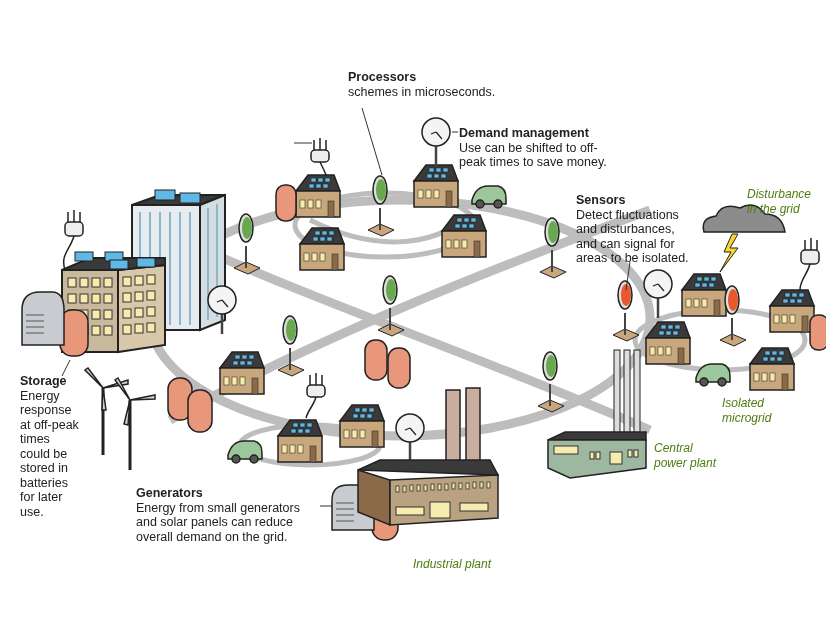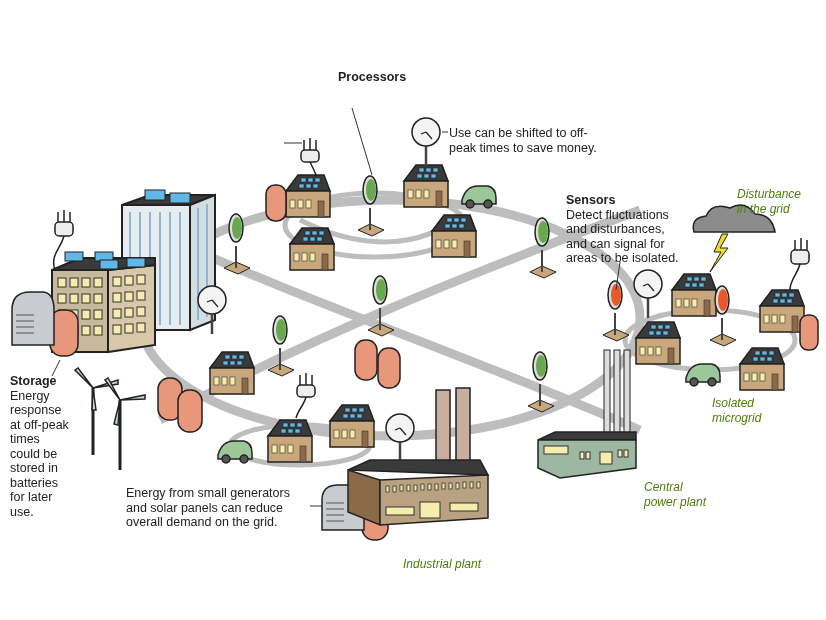--- a/index.html
+++ b/index.html
@@ -1,17 +1,17 @@
 <!DOCTYPE html>
 <html><head>
 <meta charset="utf-8">
 <style>
   html, body { margin:0; padding:0; background:#ffffff; }
   body { width:826px; height:620px; position:relative; overflow:hidden; font-family:"Liberation Sans", sans-serif; }
-  #stage { position:absolute; left:0; top:0; width:742px; height:620px; }
+  #stage { position:absolute; left:10px; top:0; width:742px; height:620px; }
   .label { position:absolute; color:#222; font-size:12.5px; line-height:14.5px; }
   .label .t { font-weight:bold; display:block; }
   .label .d { display:block; }
   .ital { position:absolute; color:#4d7c0f; font-style:italic; font-size:12px; line-height:14.5px; }
   svg { position:absolute; left:0; top:0; }
 </style>
 </head>
 <body>
 
 <div id="stage">
@@ -468,22 +468,24 @@
     <line x1="284" y1="143" x2="302" y2="143"></line>
     <line x1="442" y1="132" x2="448" y2="132"></line>
     <line x1="620" y1="262" x2="616" y2="290"></line>
     <line x1="52" y1="376" x2="60" y2="360"></line>
     <line x1="310" y1="506" x2="322" y2="506"></line>
   </g>
 </svg>
 
 <div class="label" style="left:338px;top:70px;">
   <span class="t">Processors</span>
+  <span class="d">schemes in microseconds.</span>
 </div>
 <div class="label" style="left:449px;top:126px;">
+  <span class="t">Demand management</span>
   <span class="d">Use can be shifted to off-</span>
   <span class="d">peak times to save money.</span>
 </div>
 <div class="label" style="left:566px;top:193px;">
   <span class="t">Sensors</span>
   <span class="d">Detect fluctuations</span>
   <span class="d">and disturbances,</span>
   <span class="d">and can signal for</span>
   <span class="d">areas to be isolated.</span>
 </div>
@@ -493,32 +495,33 @@
   <span class="d">response</span>
   <span class="d">at off-peak</span>
   <span class="d">times</span>
   <span class="d">could be</span>
   <span class="d">stored in</span>
   <span class="d">batteries</span>
   <span class="d">for later</span>
   <span class="d">use.</span>
 </div>
 <div class="label" style="left:126px;top:486px;">
+  <span class="t">Generators</span>
   <span class="d">Energy from small generators</span>
   <span class="d">and solar panels can reduce</span>
   <span class="d">overall demand on the grid.</span>
 </div>
 
 <div class="ital" style="left:737px;top:187px;">
   <div>Disturbance</div>
   <div>in the grid</div>
 </div>
 <div class="ital" style="left:712px;top:396px;">
   <div>Isolated</div>
   <div>microgrid</div>
 </div>
-<div class="ital" style="left:644px;top:441px;margin-top:39px;">
+<div class="ital" style="left:644px;top:441px;">
   <div>Central</div>
   <div>power plant</div>
 </div>
 <div class="ital" style="left:403px;top:529px;margin-top:28px;">Industrial plant</div>
 
 </div>
 
 </body></html>

